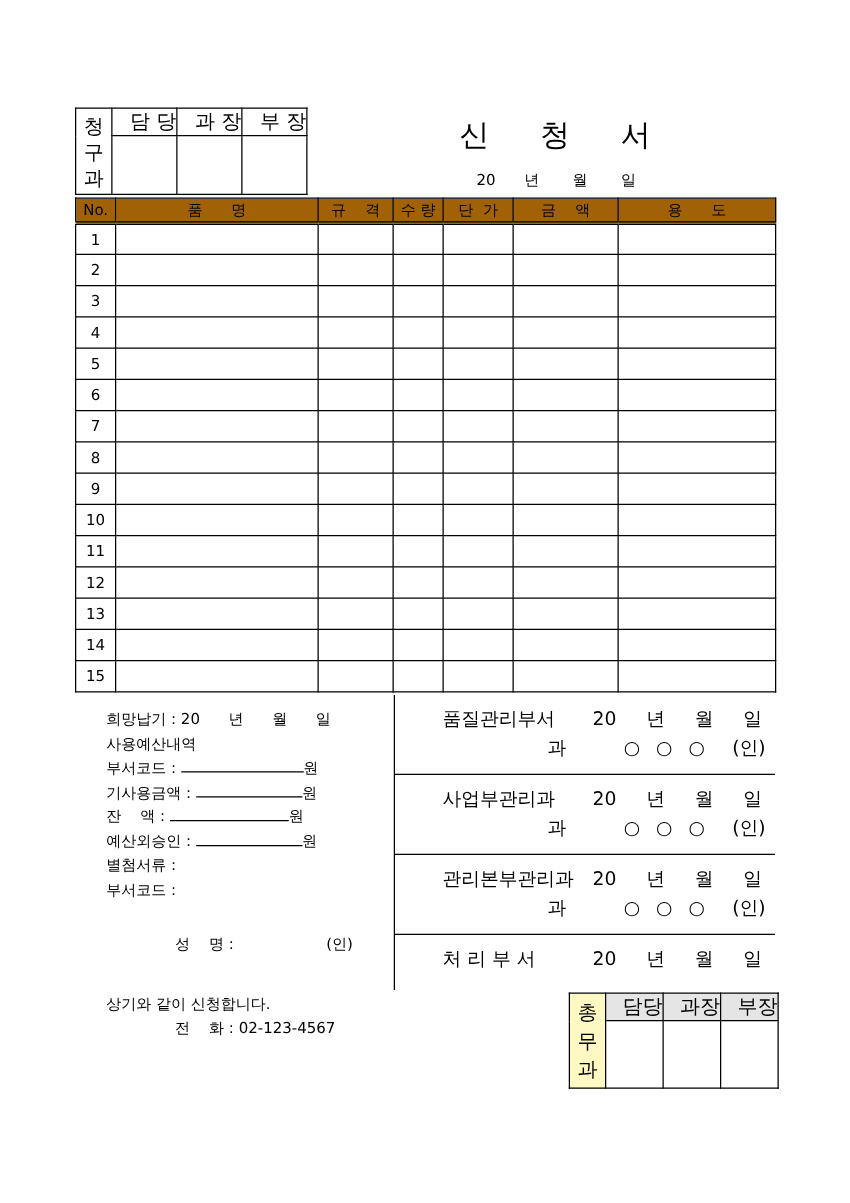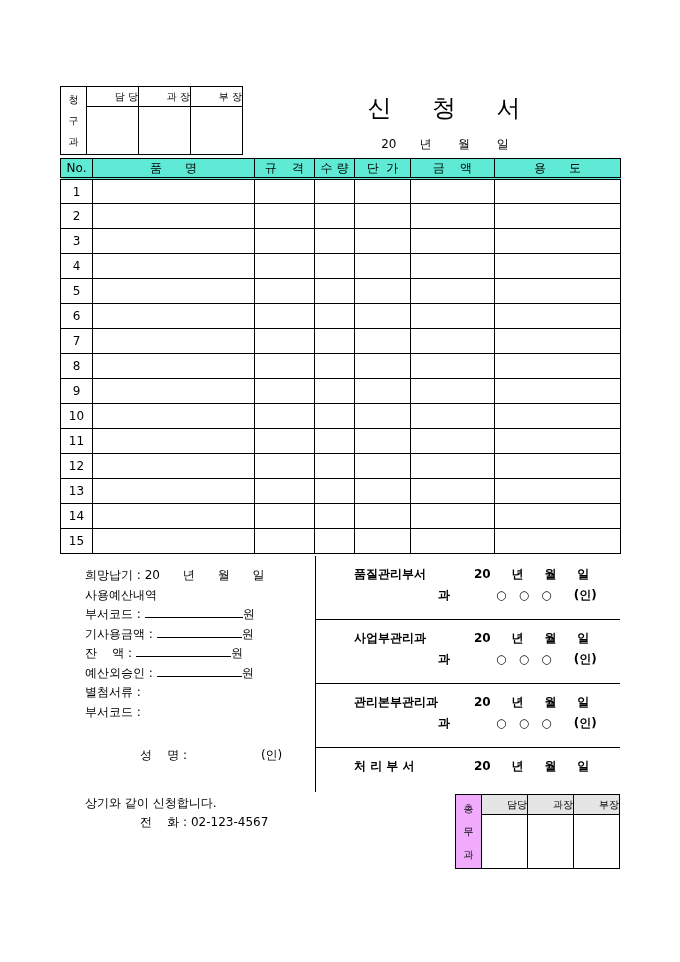--- a/index.html
+++ b/index.html
@@ -4,56 +4,56 @@
 <style>
   * { box-sizing: border-box; margin: 0; padding: 0; }
   html,body { background:#ffffff; }
   body { font-family: "DejaVu Sans", "Liberation Sans", sans-serif; color:#000; }
   .page { position:relative; width:680px; height:962px; background:#fff; overflow:hidden; }
 
   table { border-collapse: collapse; }
 
   
   .approval-table { position:absolute; }
-  .approval-table td { border:1px solid #000; font-size:10px; }
+  .approval-table td { border:1px solid #000; font-size:16px; }
   .approval-table .vlabel { width:26px; text-align:center; word-break:break-all; line-height:21px; padding:2px 6px; }
   .approval-table .ah { width:52px; height:20px; text-align:right; white-space:pre; }
   .approval-table .acell { height:47px; }
   .approval-table.top { left:60px; top:86px; }
   .approval-table.top table, .approval-table.bottom table { border:1.5px solid #000; }
   .approval-table.bottom { left:455px; top:794px; }
   .approval-table.bottom .ah { width:46px; background:#e5e5e5; }
-  .approval-table.bottom .vlabel { background:#f0abfc; line-height:23px; }
+  .approval-table.bottom .vlabel { background:#fef9c3; line-height:23px; }
   .approval-table.bottom .acell { height:54px; }
 
   
   .title-wrap { position:absolute; left:320px; top:92px; width:250px; text-align:center; }
   .title { font-size:24px; font-weight:normal; letter-spacing:2px; white-space:pre; }
   .date-line { margin-top:12px; font-size:12px; white-space:pre; }
 
   
   .main-table { position:absolute; left:60px; top:158px; width:560px; border:1.5px solid #000; table-layout:fixed; }
-  .main-table th { background:#5eead4; border:1px solid #000; border-bottom:3px double #000; height:20px; font-size:12px; font-weight:normal; white-space:pre; text-align:center; }
+  .main-table th { background:#a16207; border:1px solid #000; border-bottom:3px double #000; height:20px; font-size:12px; font-weight:normal; white-space:pre; text-align:center; }
   .main-table td { border:1px solid #000; height:25px; font-size:12px; text-align:center; }
   .col-no{width:32px;} .col-item{width:162px;} .col-spec{width:60px;} .col-qty{width:40px;}
   .col-price{width:56px;} .col-amount{width:84px;} .col-use{width:126px;}
 
   
   .left-section { position:absolute; left:85px; top:566px; width:255px; font-size:12px; }
   .left-section .line { line-height:19.5px; white-space:pre; }
   .left-section .line span { white-space:pre; }
   .blank { display:inline-block; border-bottom:1px solid #000; height:12px; vertical-align:baseline; }
   .b98{width:98px;} .b95{width:95px;} .b85{width:85px;}
   .spacer70 { display:inline-block; width:70px; }
   .mt28 { margin-top:28px; } .mt24 { margin-top:24px; }
   .indent { padding-left:55px; }
 
   
   .right-section { position:absolute; left:315px; top:556px; width:305px; border-left:1px solid #000; }
-  .approval-block { height:64px; border-bottom:1px solid #000; padding-top:10px; font-size:12px;font-weight:bold; }
+  .approval-block { height:64px; border-bottom:1px solid #000; padding-top:10px; font-size:15px; }
   .approval-block.last { height:44px; border-bottom:none; }
   .ab-line1 .dept { display:inline-block; margin-left:38px; min-width:120px; white-space:pre; }
   .ab-line1 .abdate { white-space:pre; }
   .ab-line2 { margin-top:4px; }
   .ab-line2 .gwa { margin-left:122px; }
   .ab-line2 .circles { margin-left:46px; letter-spacing:4px; }
   .ab-line2 .seal { margin-left:18px; }
 </style>
 </head>
 <body>

